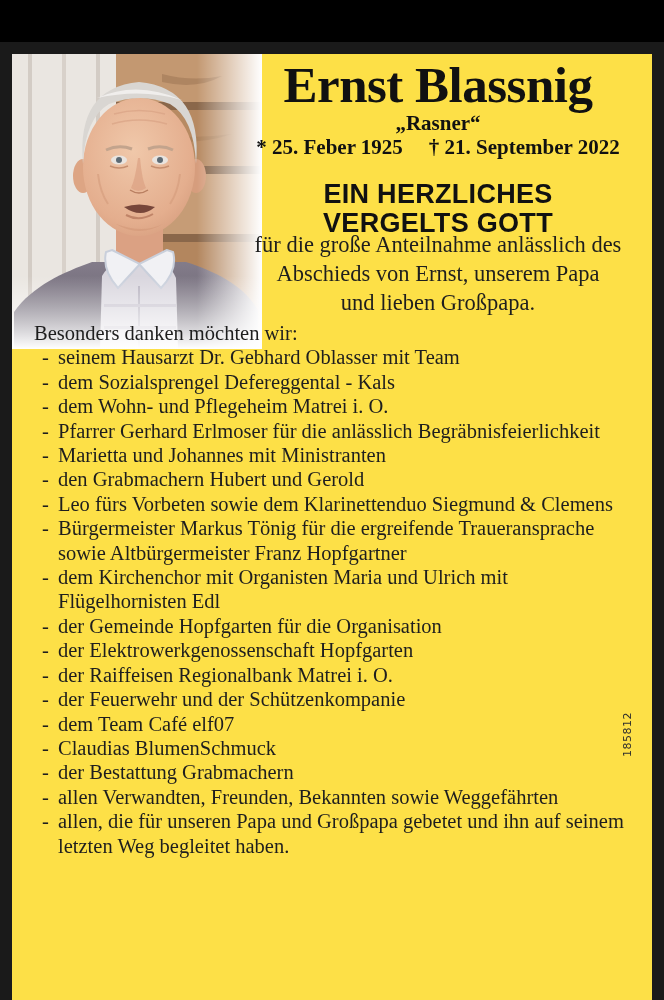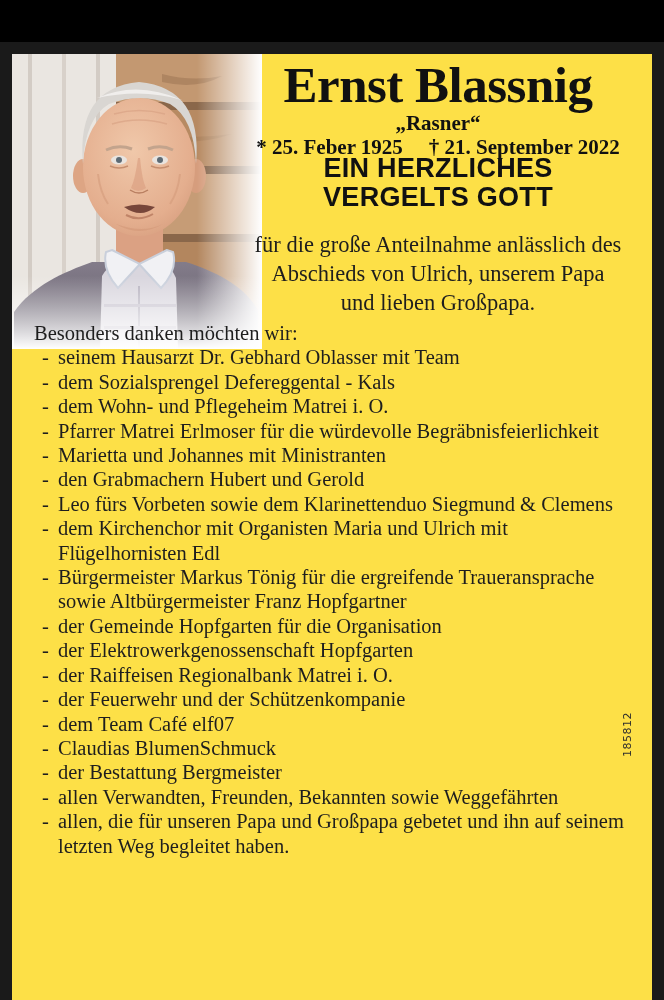--- a/index.html
+++ b/index.html
@@ -36,21 +36,21 @@
   .nickname{
     font-size:21px;font-weight:bold;line-height:23px;color:var(--heading);
   }
   .dates{
     font-size:21px;font-weight:bold;line-height:24px;color:var(--heading);
     white-space:nowrap;
   }
   .dates .gap{display:inline-block;width:26px;}
   
   .vergelts{
-    position:absolute;left:214px;top:100px;width:424px;
+    position:absolute;left:214px;top:126px;width:424px;
     text-align:center;z-index:2;
     font-family:"Liberation Sans", sans-serif;
     font-weight:bold;font-size:27px;line-height:29px;
     color:var(--heading);letter-spacing:0.3px;
   }
   
   .intro{
     position:absolute;left:204px;top:176px;width:444px;
     text-align:center;z-index:2;
     font-size:22.5px;line-height:29px;
@@ -184,43 +184,43 @@
     </div>
   </header>
 
   <section class="vergelts">
       <div>EIN HERZLICHES</div>
       <div>VERGELTS GOTT</div>
     </section>
 
   <section class="intro">
       <div>für die große Anteilnahme anlässlich des</div>
-      <div>Abschieds von Ulrich, unserem Papa</div>
+      <div>Abschieds von Ernst, unserem Papa</div>
       <div>und lieben Großpapa.</div>
     </section>
 
   <section class="thanks">
     <div class="thanks-heading">Besonders danken möchten wir:</div>
     <div class="thanks-list">
         <div class="thanks-item"><span class="bullet">-</span><span>seinem Hausarzt Dr. Gebhard Oblasser mit Team</span></div>
         <div class="thanks-item"><span class="bullet">-</span><span>dem Sozialsprengel Defereggental - Kals</span></div>
         <div class="thanks-item"><span class="bullet">-</span><span>dem Wohn- und Pflegeheim Matrei i. O.</span></div>
-        <div class="thanks-item"><span class="bullet">-</span><span>Pfarrer Matrei Erlmoser für die würdevolle Begräbnisfeierlichkeit</span></div>
+        <div class="thanks-item"><span class="bullet">-</span><span>Pfarrer Gerhard Erlmoser für die anlässlich Begräbnisfeierlichkeit</span></div>
         <div class="thanks-item"><span class="bullet">-</span><span>Marietta und Johannes mit Ministranten</span></div>
         <div class="thanks-item"><span class="bullet">-</span><span>den Grabmachern Hubert und Gerold</span></div>
         <div class="thanks-item"><span class="bullet">-</span><span>Leo fürs Vorbeten sowie dem Klarinettenduo Siegmund &amp; Clemens</span></div>
+        <div class="thanks-item"><span class="bullet">-</span><span>Bürgermeister Markus Tönig für die ergreifende Traueransprache sowie Altbürgermeister Franz Hopfgartner</span></div>
         <div class="thanks-item"><span class="bullet">-</span><span>dem Kirchenchor mit Organisten Maria und Ulrich mit Flügelhornisten Edl</span></div>
-        <div class="thanks-item"><span class="bullet">-</span><span>Bürgermeister Markus Tönig für die ergreifende Traueransprache sowie Altbürgermeister Franz Hopfgartner</span></div>
         <div class="thanks-item"><span class="bullet">-</span><span>der Gemeinde Hopfgarten für die Organisation</span></div>
         <div class="thanks-item"><span class="bullet">-</span><span>der Elektrowerkgenossenschaft Hopfgarten</span></div>
         <div class="thanks-item"><span class="bullet">-</span><span>der Raiffeisen Regionalbank Matrei i. O.</span></div>
         <div class="thanks-item"><span class="bullet">-</span><span>der Feuerwehr und der Schützenkompanie</span></div>
         <div class="thanks-item"><span class="bullet">-</span><span>dem Team Café elf07</span></div>
         <div class="thanks-item"><span class="bullet">-</span><span>Claudias BlumenSchmuck</span></div>
-        <div class="thanks-item"><span class="bullet">-</span><span>der Bestattung Bergmeister</span></div>
+        <div class="thanks-item"><span class="bullet">-</span><span>der Bestattung Grabmachern</span></div>
         <div class="thanks-item"><span class="bullet">-</span><span>allen Verwandten, Freunden, Bekannten sowie Weggefährten</span></div>
         <div class="thanks-item"><span class="bullet">-</span><span>allen, die für unseren Papa und Großpapa gebetet und ihn auf seinem letzten Weg begleitet haben.</span></div>
       </div>
   </section>
 
   <footer class="footer">
     <div class="place-date">Hopfgarten i. D., im Oktober 2022</div>
     <div class="signature">Die Trauerfamilie</div>
   </footer>
 

